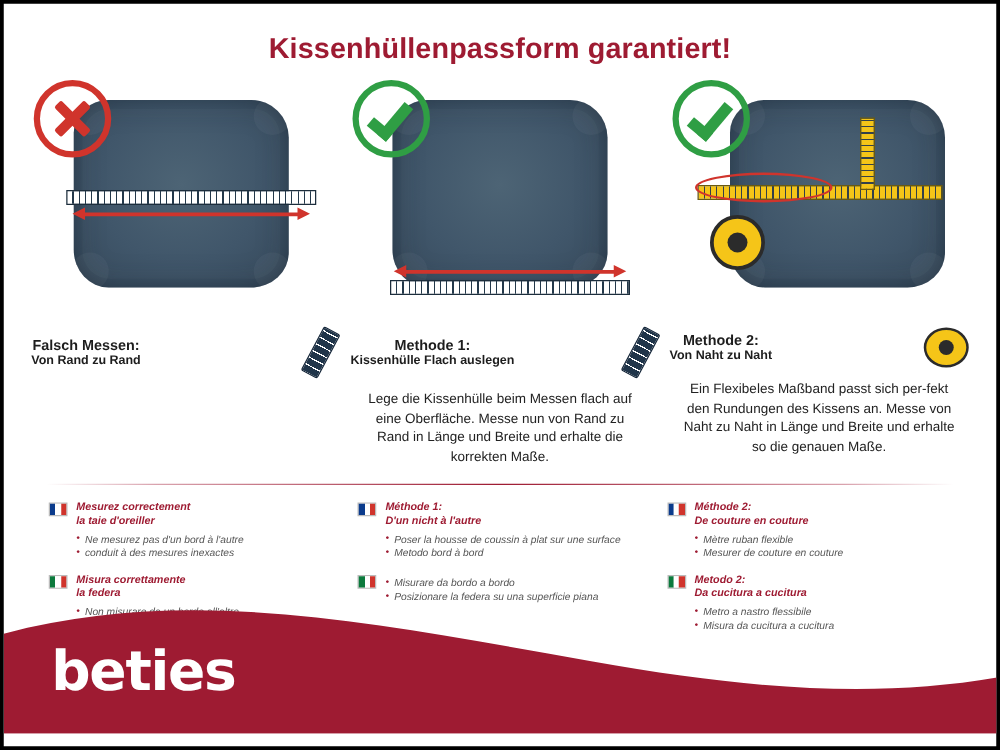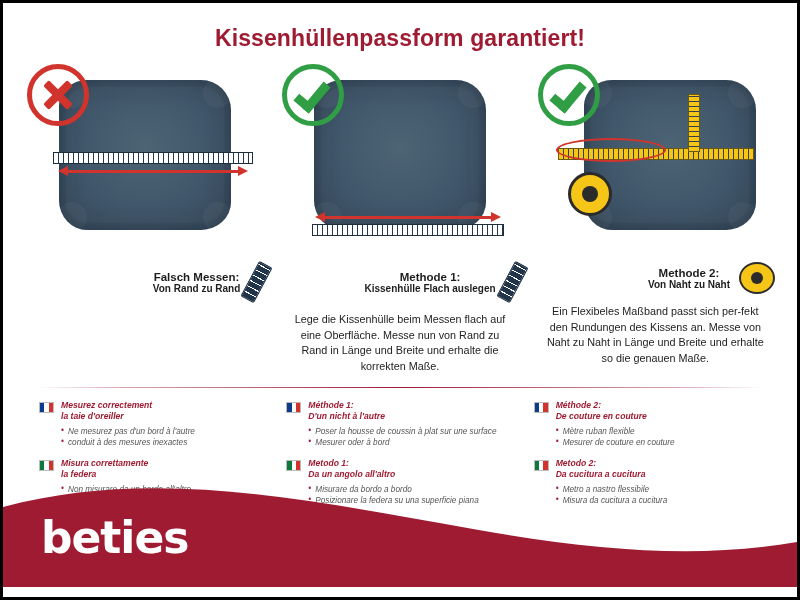--- a/index.html
+++ b/index.html
@@ -159,21 +159,21 @@
     transform:translate(-50%,-50%);
     width:16px;height:16px;
     border-radius:50%;
     background:#2b2b2b;
   }
 
   
   .head {
     display:flex;
     align-items:center;
-    justify-content:flex-end;
+    justify-content:space-between;
     gap:9px;
     margin-top:6px;
   }
   .head-text { text-align:center; }
   .head-text .l1 { font-size:11.5px; font-weight:bold; color:#1d1d1d; }
   .head-text .l2 { font-size:10px; font-weight:bold; color:#1d1d1d; }
 
   .ruler-icon{
     width:15px; height:40px;
     background:
@@ -396,35 +396,31 @@
             <span></span>
             <span></span>
           </div>
         <div>
           <div class="tb-title">
             <div>Méthode 1:</div>
             <div class="t2">D'un nicht à l'autre</div>
           </div>
           <ul class="tb-list">
             <li>Poser la housse de coussin à plat sur une surface</li>
-            <li>Mesurer oder à bord</li>
+            <li>Metodo bord à bord</li>
           </ul>
         </div>
       </div>
       <div class="trans-block">
         <div class="flag it">
             <span></span>
             <span></span>
             <span></span>
           </div>
         <div>
-          <div class="tb-title">
-            <div>Metodo 1:</div>
-            <div class="t2">Da un angolo all'altro</div>
-          </div>
           <ul class="tb-list">
             <li>Misurare da bordo a bordo</li>
             <li>Posizionare la federa su una superficie piana</li>
           </ul>
         </div>
       </div>
     </div>
 
     <div class="trans-col">
       <div class="trans-block">

